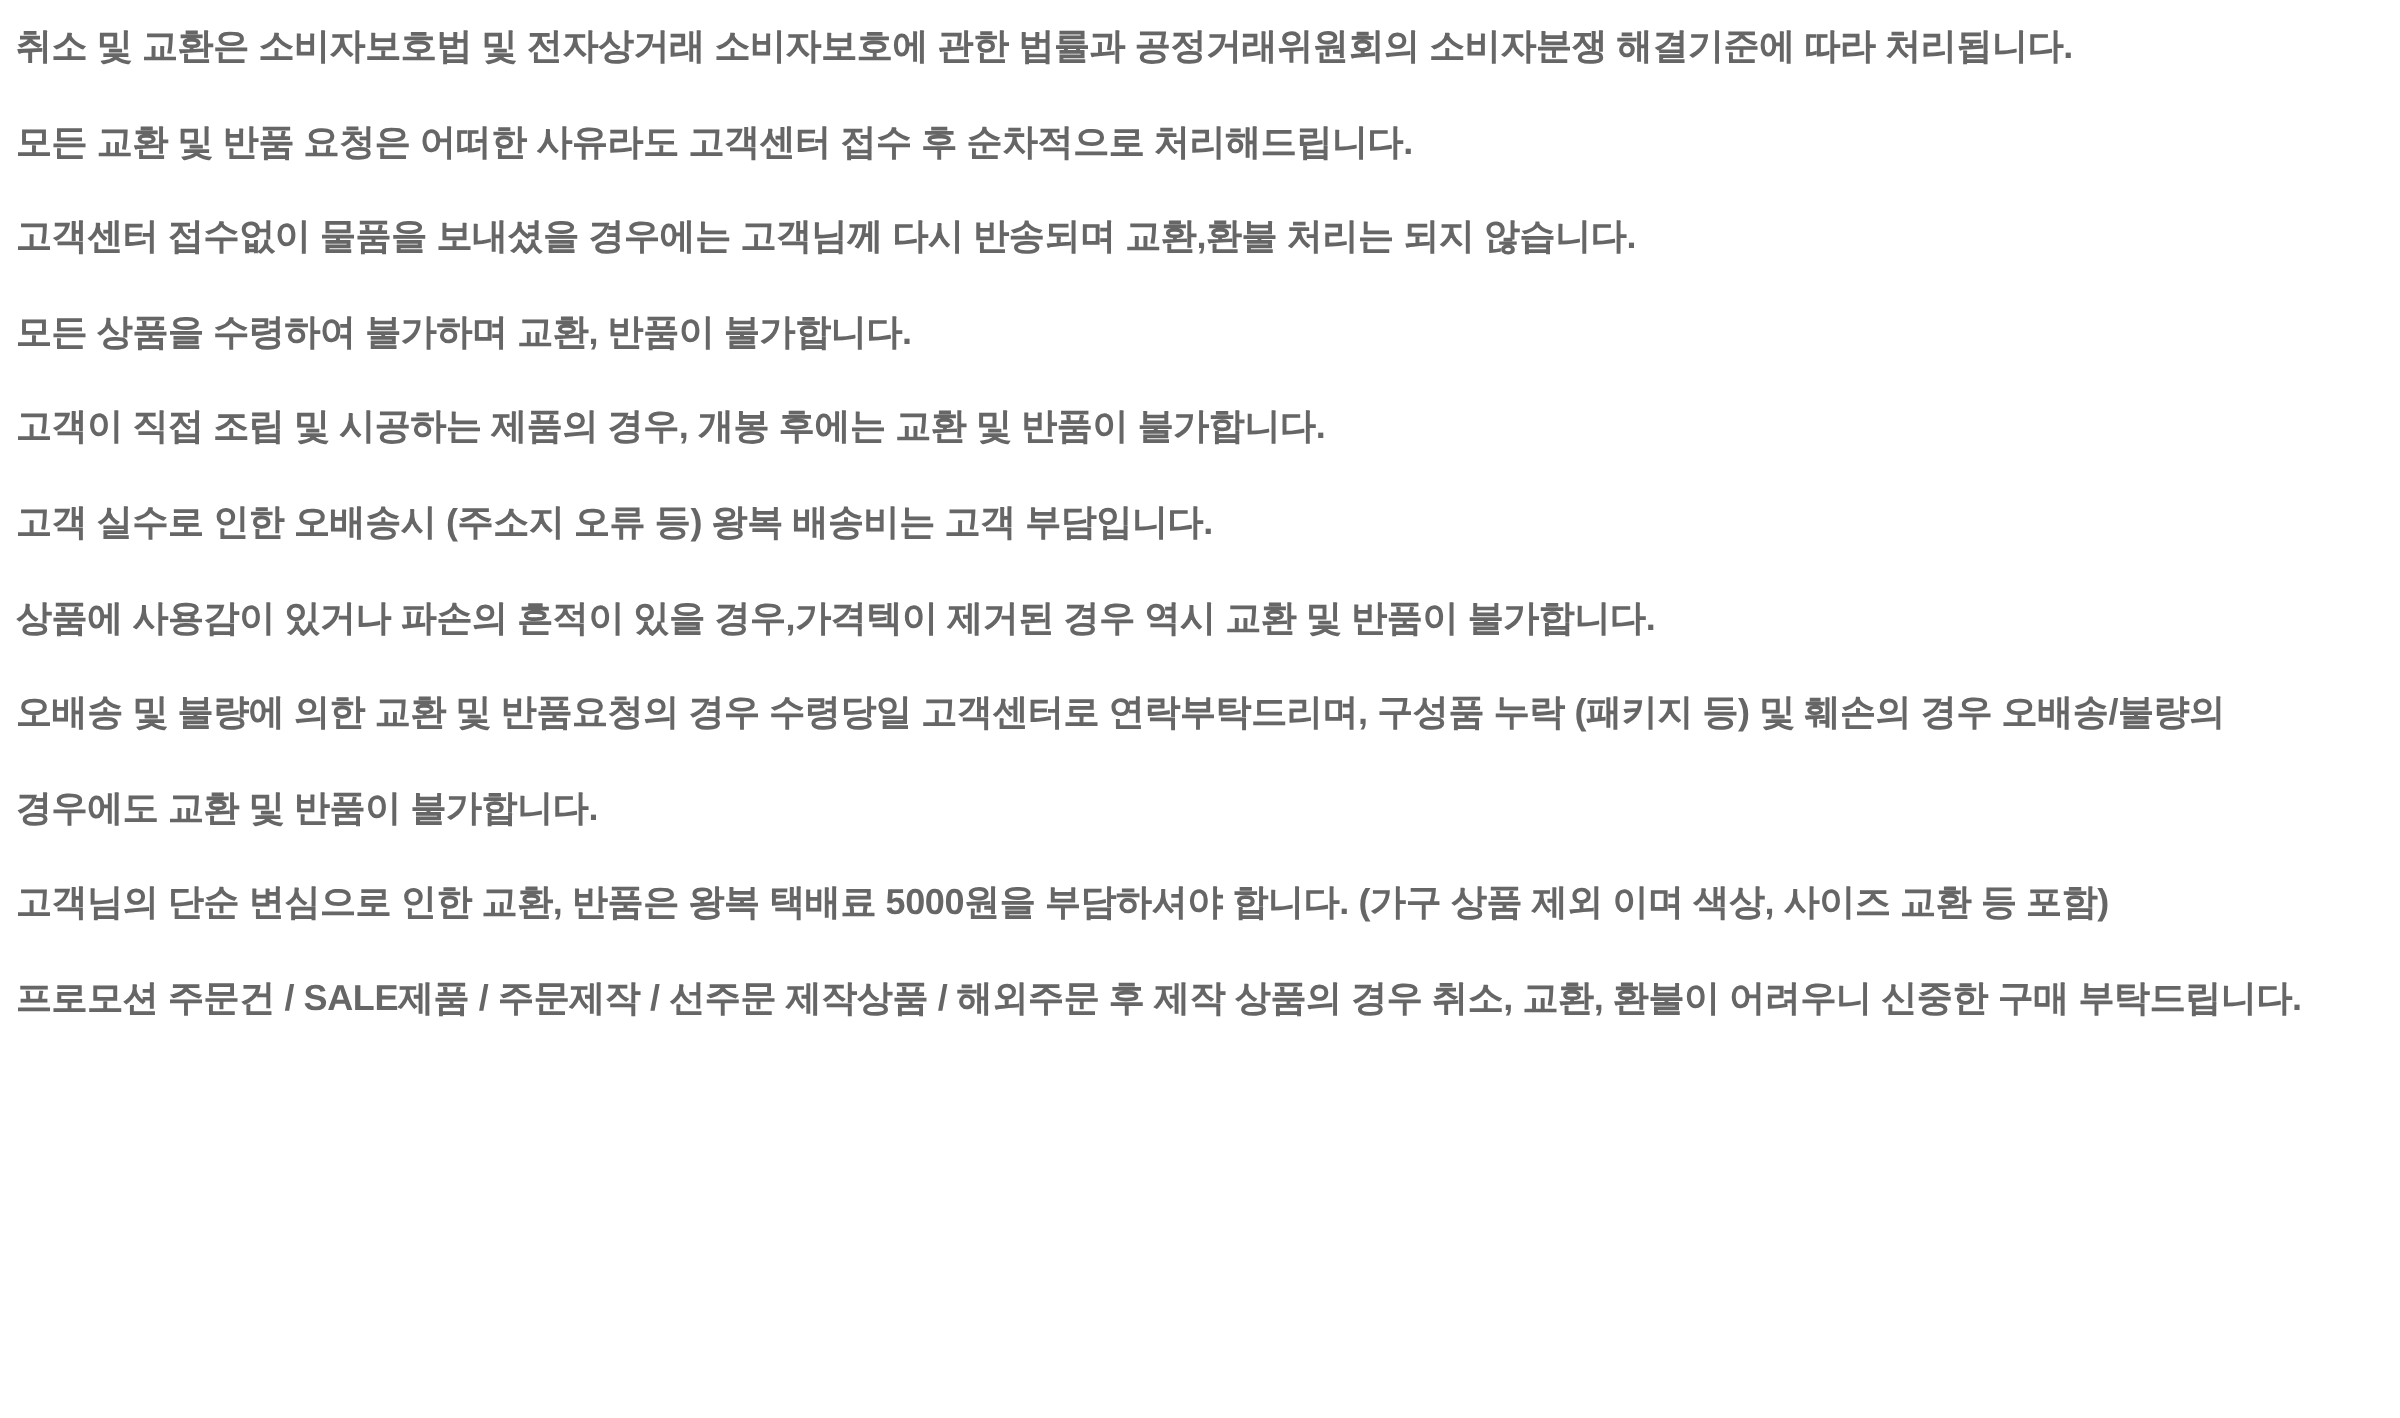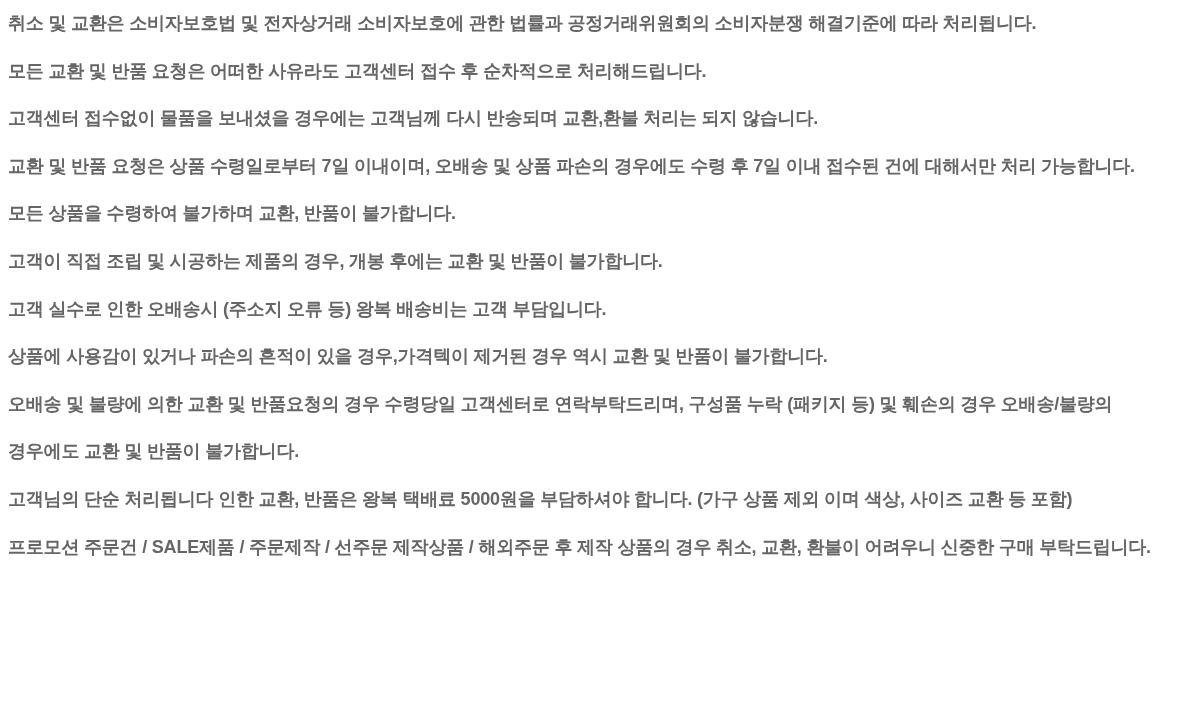--- a/index.html
+++ b/index.html
@@ -30,21 +30,20 @@
     overflow-wrap: break-word;
   }
 </style>
 </head>
 <body>
 
 <div class="policy-text">
   <p>취소 및 교환은 소비자보호법 및 전자상거래 소비자보호에 관한 법률과 공정거래위원회의 소비자분쟁 해결기준에 따라 처리됩니다.</p>
   <p>모든 교환 및 반품 요청은 어떠한 사유라도 고객센터 접수 후 순차적으로 처리해드립니다.</p>
   <p>고객센터 접수없이 물품을 보내셨을 경우에는 고객님께 다시 반송되며 교환,환불 처리는 되지 않습니다.</p>
-  <p>교환 및 반품 요청은 상품 수령일로부터 7일 이내이며, 오배송 및 상품 파손의 경우에도 수령 후 7일 이내 접수된 건에 대해서만 처리 가능합니다.</p>
   <p>모든 상품을 수령하여 불가하며 교환, 반품이 불가합니다.</p>
   <p>고객이 직접 조립 및 시공하는 제품의 경우, 개봉 후에는 교환 및 반품이 불가합니다.</p>
   <p>고객 실수로 인한 오배송시 (주소지 오류 등) 왕복 배송비는 고객 부담입니다.</p>
   <p>상품에 사용감이 있거나 파손의 흔적이 있을 경우,가격텍이 제거된 경우 역시 교환 및 반품이 불가합니다.</p>
   <p>오배송 및 불량에 의한 교환 및 반품요청의 경우 수령당일 고객센터로 연락부탁드리며, 구성품 누락 (패키지 등) 및 훼손의 경우 오배송/불량의 경우에도 교환 및 반품이 불가합니다.</p>
-  <p>고객님의 단순 처리됩니다 인한 교환, 반품은 왕복 택배료 5000원을 부담하셔야 합니다. (가구 상품 제외 이며 색상, 사이즈 교환 등 포함)</p>
+  <p>고객님의 단순 변심으로 인한 교환, 반품은 왕복 택배료 5000원을 부담하셔야 합니다. (가구 상품 제외 이며 색상, 사이즈 교환 등 포함)</p>
   <p>프로모션 주문건 / SALE제품 / 주문제작 / 선주문 제작상품 / 해외주문 후 제작 상품의 경우 취소, 교환, 환불이 어려우니 신중한 구매 부탁드립니다.</p>
 </div>
 
 </body></html>

